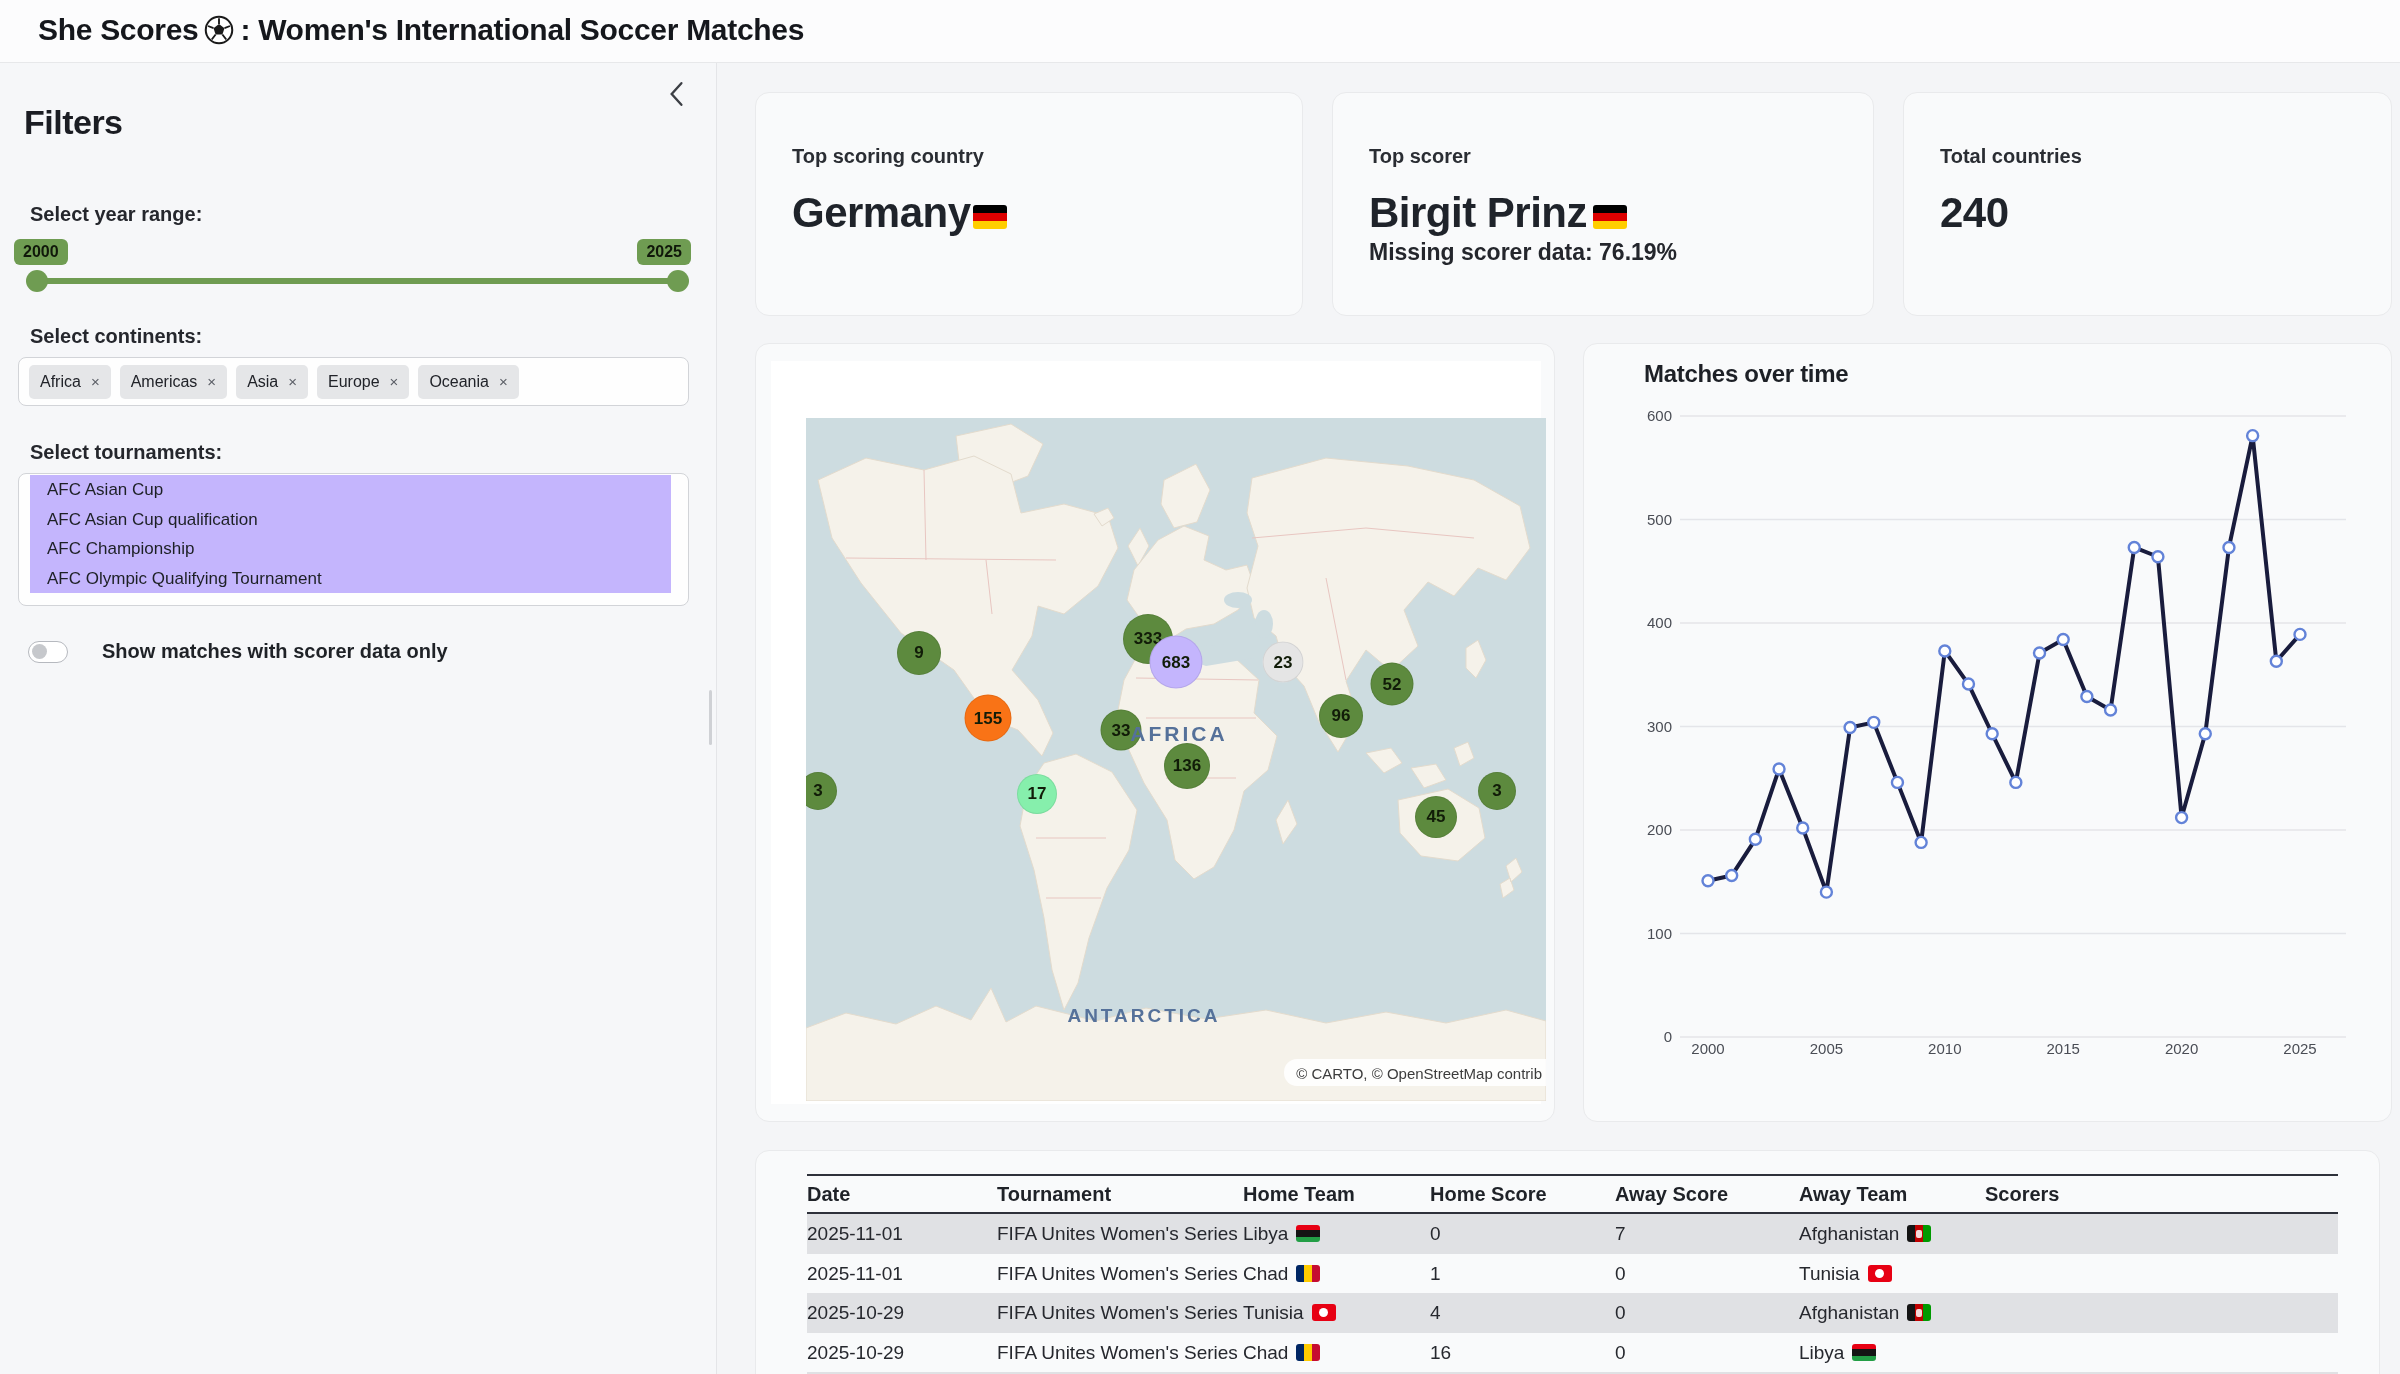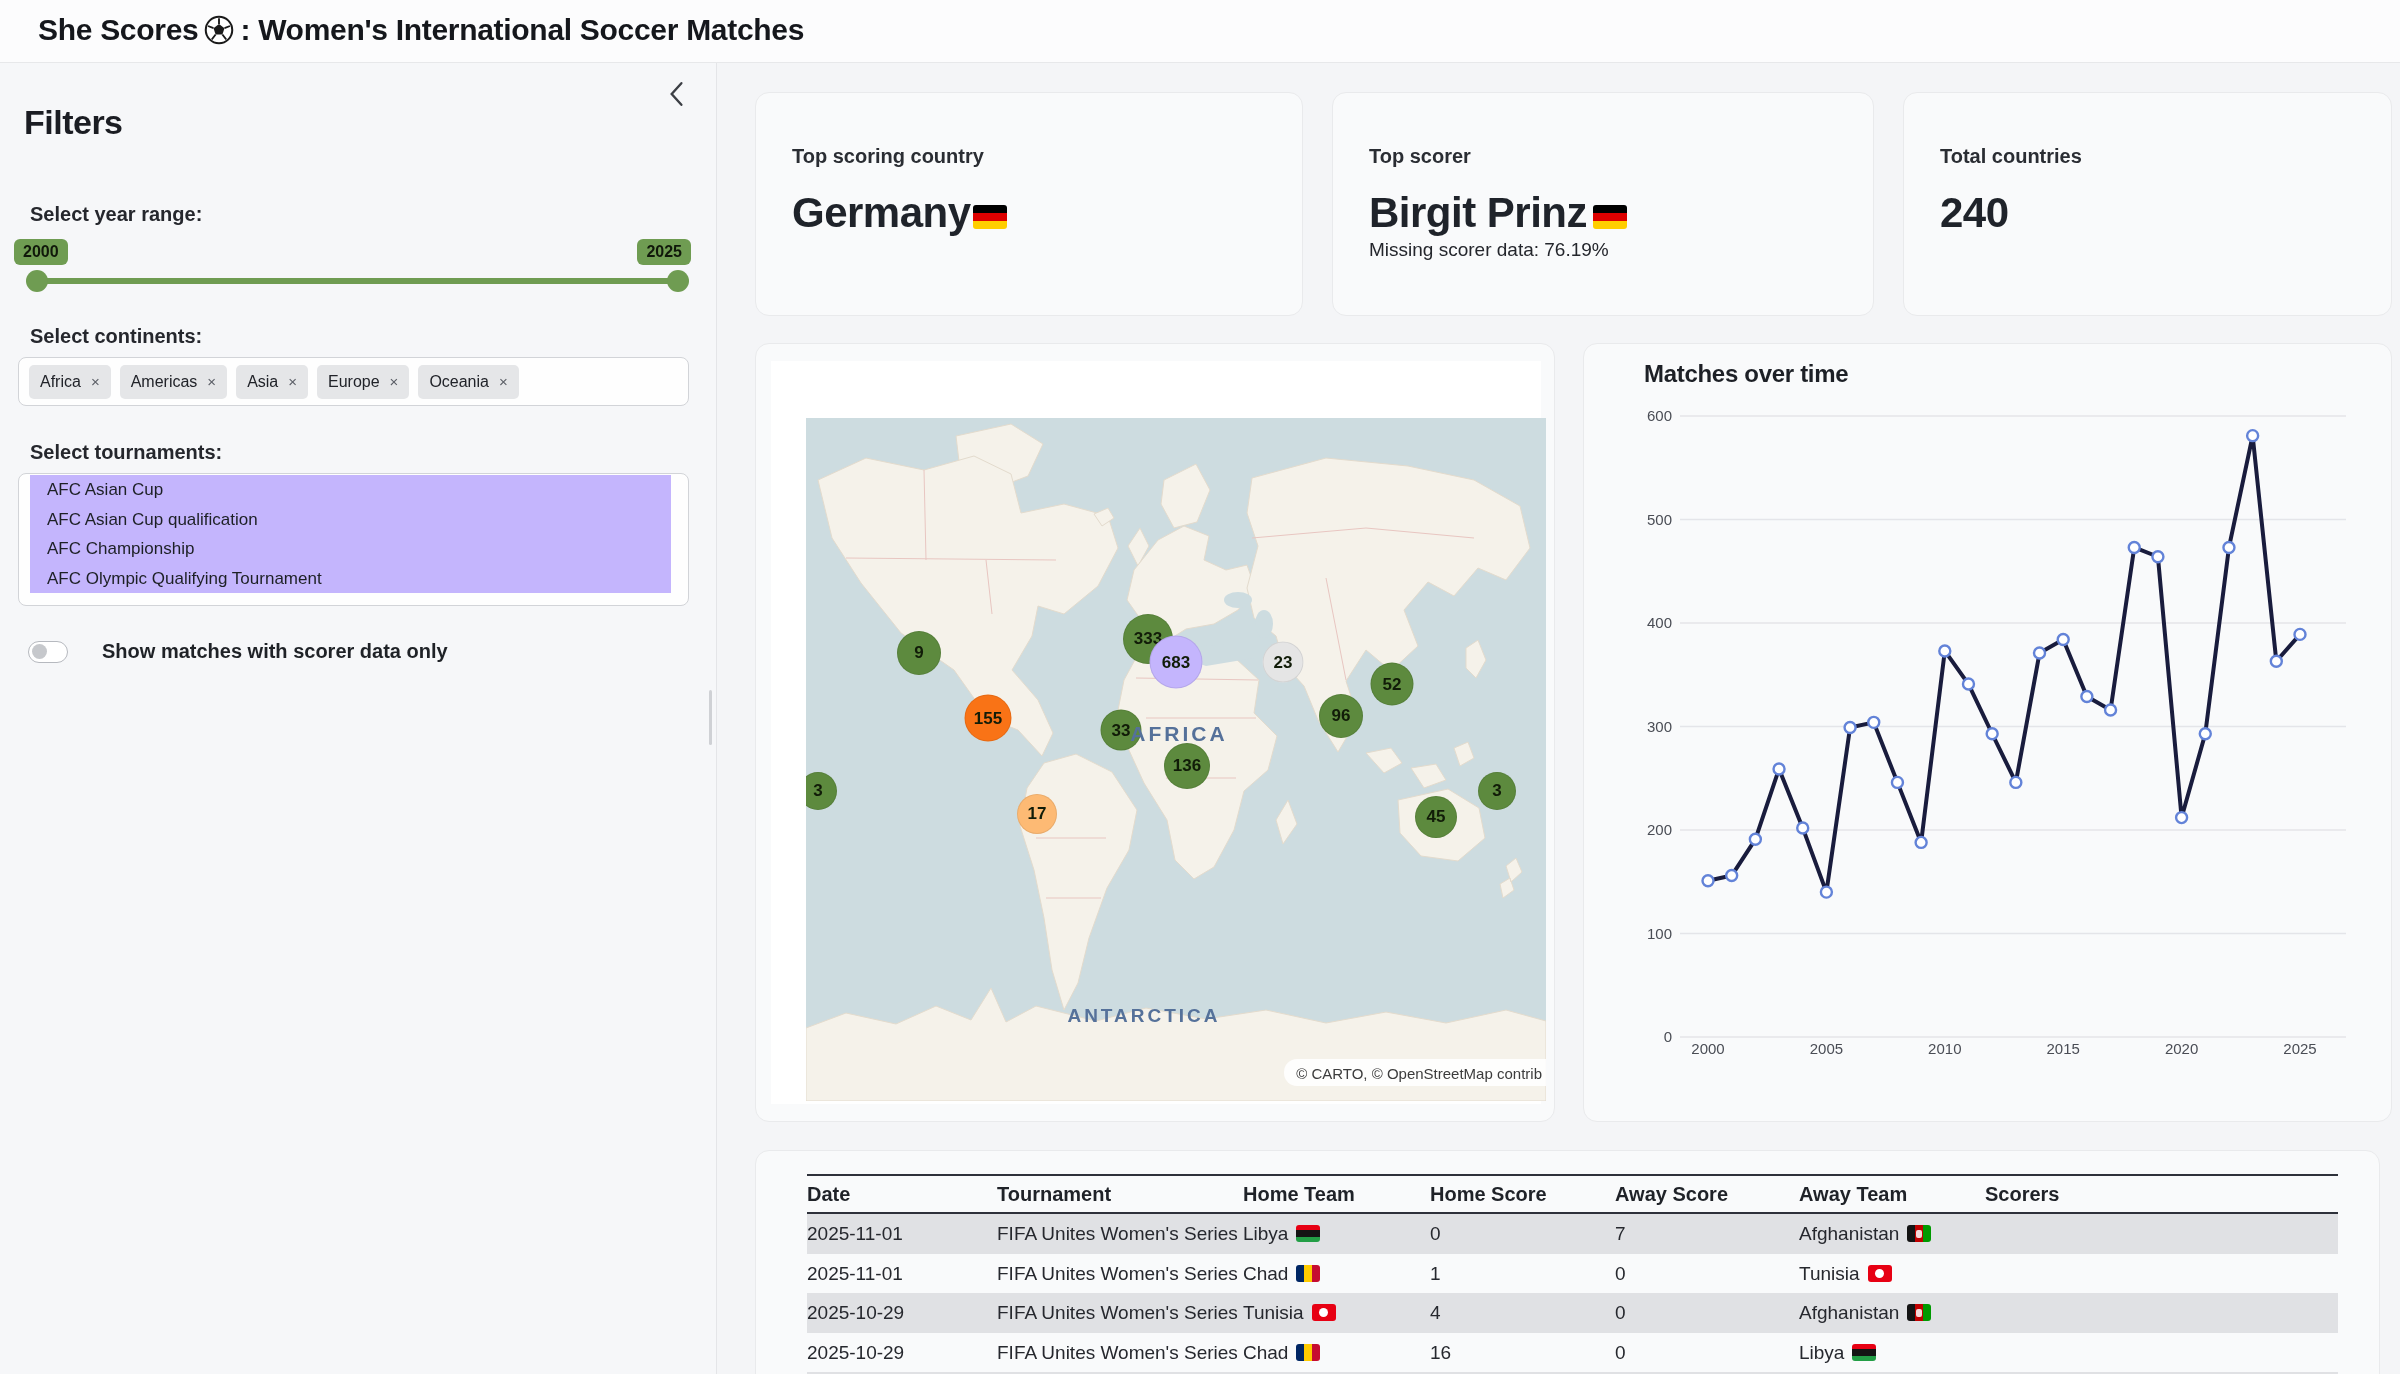--- a/index.html
+++ b/index.html
@@ -40,21 +40,21 @@
     border:1px solid #b6b9bf; cursor:pointer; }
   .tknob { position:absolute; left:3px; top:2.5px; width:15px; height:15px; border-radius:50%; background:#c6c8cc; }
   .tlabel { margin-left:34px; font-size:20px; font-weight:600; color:#1f2227;text-align:right; }
   .sb-scroll { position:absolute; left:709px; top:627px; width:3px; height:55px;
     background:#cfd1d5; border-radius:2px; }
   
   .card { position:absolute; background:#f9fafb; border:1px solid #e9eaec; border-radius:14px; }
   .m-label { position:absolute; left:36px; top:52px; font-size:20px; font-weight:700; color:#2a2d33; }
   .m-value { position:absolute; left:36px; top:96px; font-size:42px; font-weight:800;
     letter-spacing:-0.5px; color:#1f232a; white-space:nowrap; }
-  .m-delta { position:absolute; left:36px; top:146px; font-size:19px; font-weight:400; color:#24262c; }
+  .m-delta { position:absolute; left:36px; top:146px; font-size:23px; font-weight:700; color:#24262c; }
   
   .flag { position:relative; display:inline-block; width:34px; height:24px; border-radius:3px;
     overflow:hidden; vertical-align:-2px; margin-left:6px; }
   .flag-sm { width:24px; height:17px; margin-left:8px; vertical-align:-2px; }
   .flag-de { background:linear-gradient(#000 0 33%, #dd0000 33% 66%, #ffce00 66%); }
   .flag-ly { background:linear-gradient(#e70013 0 27%, #141414 27% 73%, #239e46 73%); }
   .flag-td { background:linear-gradient(90deg,#002664 0 33%, #fecb00 33% 66%, #c60c30 66%); }
   .flag-tn { background:#e70013; }
   .flag-tn::after { content:''; position:absolute; inset:0; margin:auto; width:9px; height:9px;
     background:#fff; border-radius:50%; }
@@ -242,21 +242,21 @@
         <div id="bubbles">
             <div class="bubble" style="left: 113px; top: 235px; width: 44px; height: 44px; background: rgb(93, 138, 62);">9</div>
             <div class="bubble" style="left: 182px; top: 300px; width: 47px; height: 47px; background: #f97316;">155</div>
             <div class="bubble" style="left: 342px; top: 221px; width: 50px; height: 50px; background: rgb(93, 138, 62);">333</div>
             <div class="bubble" style="left: 370px; top: 244px; width: 53px; height: 53px; background: #c4b5fd;">683</div>
             <div class="bubble" style="left: 477px; top: 244px; width: 41px; height: 41px; background: #e5e5e5;">23</div>
             <div class="bubble" style="left: 586px; top: 266px; width: 43px; height: 43px; background: rgb(93, 138, 62);">52</div>
             <div class="bubble" style="left: 535px; top: 298px; width: 44px; height: 44px; background: rgb(93, 138, 62);">96</div>
             <div class="bubble" style="left: 315px; top: 312px; width: 41px; height: 41px; background: rgb(93, 138, 62);">33</div>
             <div class="bubble" style="left: 381px; top: 348px; width: 46px; height: 46px; background: rgb(93, 138, 62);">136</div>
-            <div class="bubble" style="left: 231px; top: 396px; width: 40px; height: 40px; background: #fdba74;">17</div>
+            <div class="bubble" style="left: 231px; top: 376px; width: 40px; height: 40px; background: #86efac;">17</div>
             <div class="bubble" style="left: 12px; top: 373px; width: 38px; height: 38px; background: rgb(93, 138, 62);">3</div>
             <div class="bubble" style="left: 630px; top: 399px; width: 42px; height: 42px; background: rgb(93, 138, 62);">45</div>
             <div class="bubble" style="left: 691px; top: 373px; width: 38px; height: 38px; background: rgb(93, 138, 62);">3</div>
           </div>
         <div class="geo-label" style="left:373px; top:316px; font-size:21px;">AFRICA</div>
         <div class="geo-label" style="left:338px; top:598px; font-size:19px;">ANTARCTICA</div>
         <div class="attribution">© CARTO, © OpenStreetMap contrib</div>
       </div>
     </div>
   </div>

